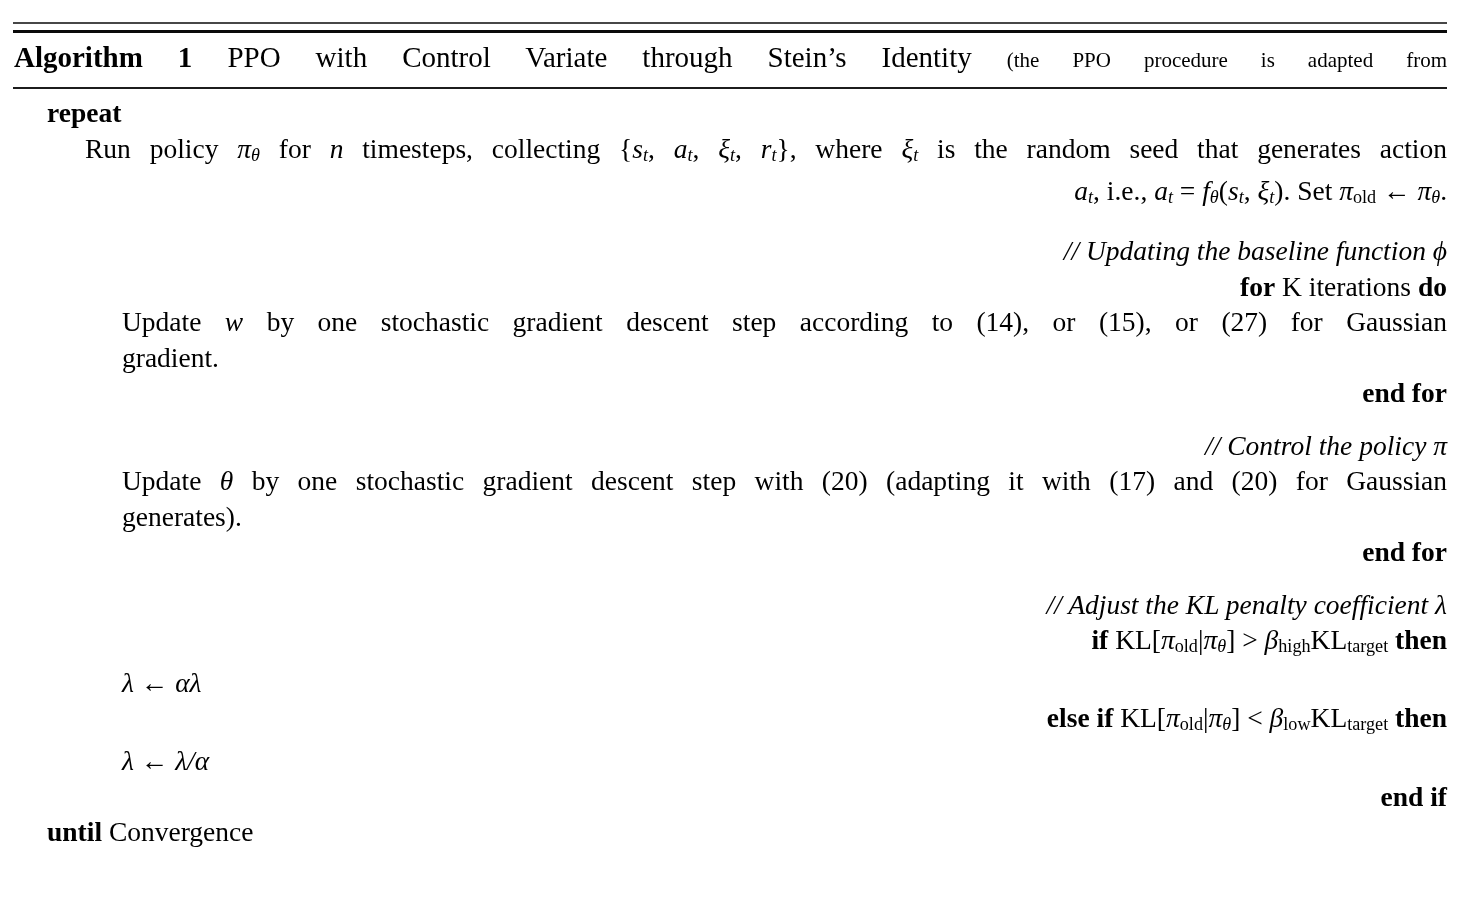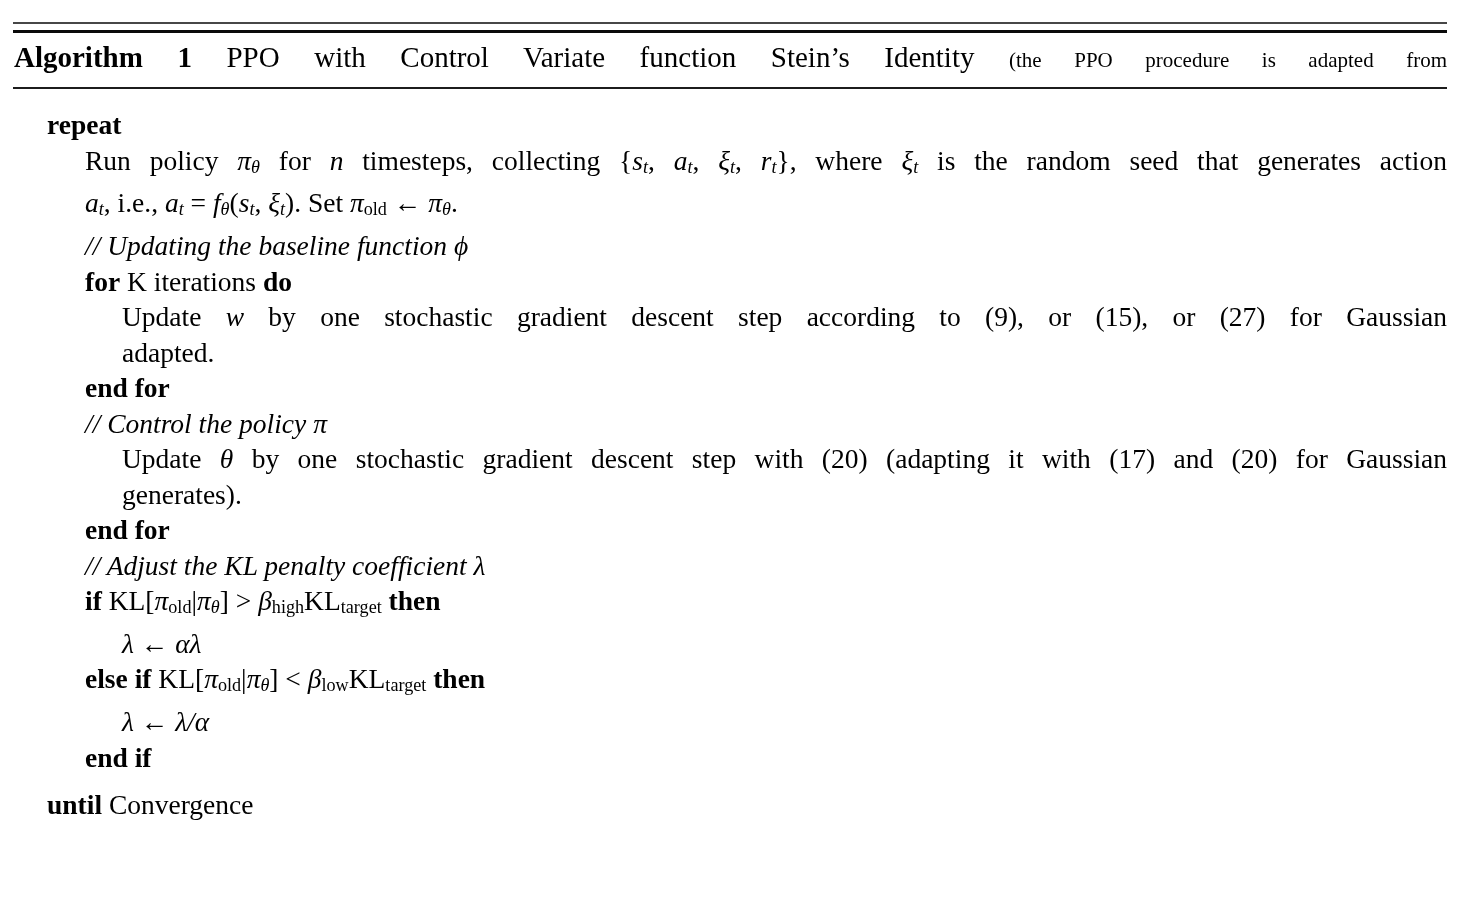--- a/index.html
+++ b/index.html
@@ -34,50 +34,50 @@
   .body {
     font-size: 27.5px;
     line-height: 35.5px;
     padding: 6px 0 13px 0;
   }
   .line { white-space: nowrap; }
   .justify {
     text-align: justify;
     text-align-last: justify;
   }
-  .gap { }
-  .body .ind0 { padding-left: 34px; margin-top: 12px; }
-  .body .ind1 { padding-left: 72px; }
+  .gap { margin-top: 17px; }
+  .body .ind0 { padding-left: 34px; }
+  .body .ind1 { padding-left: 72px; text-align: right; }
   .body .ind2 { padding-left: 109px; }
   .b, .kw { font-weight: 700; }
   .sm { font-size: 21px; }
   .cmt { font-style: italic; }
   .mi { font-style: italic; }
   .sub {
     font-size: 66%;
     vertical-align: -0.18em;
   }
 </style>
 </head>
 <body>
 
 <div class="page">
   <div class="rule-top"></div>
   <div class="title">
-      <div class="line ind0 justify"><span class="b">Algorithm 1</span><span> PPO with Control Variate function Stein’s Identity </span><span class="sm">(the PPO procedure is adapted from</span></div>
+      <div class="line ind0 justify"><span class="b">Algorithm 1</span><span> PPO with Control Variate through Stein’s Identity </span><span class="sm">(the PPO procedure is adapted from</span></div>
     </div>
   <div class="rule-mid"></div>
   <div class="body">
       <div class="line ind0"><span class="kw">repeat</span></div>
       <div class="line ind1 justify"><span>Run policy </span><span class="mi">π</span><span class="sub mi">θ</span><span> for </span><span class="mi">n</span><span> timesteps, collecting </span><span class="rm">{</span><span class="mi">s</span><span class="sub mi">t</span><span class="rm">, </span><span class="mi">a</span><span class="sub mi">t</span><span class="rm">, </span><span class="mi">ξ</span><span class="sub mi">t</span><span class="rm">, </span><span class="mi">r</span><span class="sub mi">t</span><span class="rm">}</span><span>, where </span><span class="mi">ξ</span><span class="sub mi">t</span><span> is the random seed that generates action</span></div>
       <div class="line ind1"><span class="mi">a</span><span class="sub mi">t</span><span>, i.e., </span><span class="mi">a</span><span class="sub mi">t</span><span class="rm"> = </span><span class="mi">f</span><span class="sub mi">θ</span><span class="rm">(</span><span class="mi">s</span><span class="sub mi">t</span><span class="rm">, </span><span class="mi">ξ</span><span class="sub mi">t</span><span class="rm">)</span><span>. Set </span><span class="mi">π</span><span class="sub">old</span><span class="rm"> ← </span><span class="mi">π</span><span class="sub mi">θ</span><span>.</span></div>
       <div class="line ind1 gap"><span class="cmt">// Updating the baseline function </span><span class="mi">ϕ</span></div>
       <div class="line ind1"><span class="kw">for</span><span> K iterations </span><span class="kw">do</span></div>
-      <div class="line ind2 justify"><span>Update </span><span class="mi">w</span><span> by one stochastic gradient descent step according to (9), or (15), or (27) for Gaussian</span></div>
-      <div class="line ind2"><span>adapted.</span></div>
+      <div class="line ind2 justify"><span>Update </span><span class="mi">w</span><span> by one stochastic gradient descent step according to (14), or (15), or (27) for Gaussian</span></div>
+      <div class="line ind2"><span>gradient.</span></div>
       <div class="line ind1"><span class="kw">end for</span></div>
       <div class="line ind1 gap"><span class="cmt">// Control the policy </span><span class="mi">π</span></div>
       <div class="line ind2 justify"><span>Update </span><span class="mi">θ</span><span> by one stochastic gradient descent step with (20) (adapting it with (17) and (20) for Gaussian</span></div>
       <div class="line ind2"><span>generates).</span></div>
       <div class="line ind1"><span class="kw">end for</span></div>
       <div class="line ind1 gap"><span class="cmt">// Adjust the KL penalty coefficient </span><span class="mi">λ</span></div>
       <div class="line ind1"><span class="kw">if</span><span class="rm"> KL[</span><span class="mi">π</span><span class="sub">old</span><span class="rm">|</span><span class="mi">π</span><span class="sub mi">θ</span><span class="rm">] &gt; </span><span class="mi">β</span><span class="sub">high</span><span class="rm">KL</span><span class="sub">target</span><span class="rm"> </span><span class="kw">then</span></div>
       <div class="line ind2"><span class="mi">λ</span><span class="rm"> ← </span><span class="mi">αλ</span></div>
       <div class="line ind1"><span class="kw">else if</span><span class="rm"> KL[</span><span class="mi">π</span><span class="sub">old</span><span class="rm">|</span><span class="mi">π</span><span class="sub mi">θ</span><span class="rm">] &lt; </span><span class="mi">β</span><span class="sub">low</span><span class="rm">KL</span><span class="sub">target</span><span class="rm"> </span><span class="kw">then</span></div>
       <div class="line ind2"><span class="mi">λ</span><span class="rm"> ← </span><span class="mi">λ/α</span></div>

